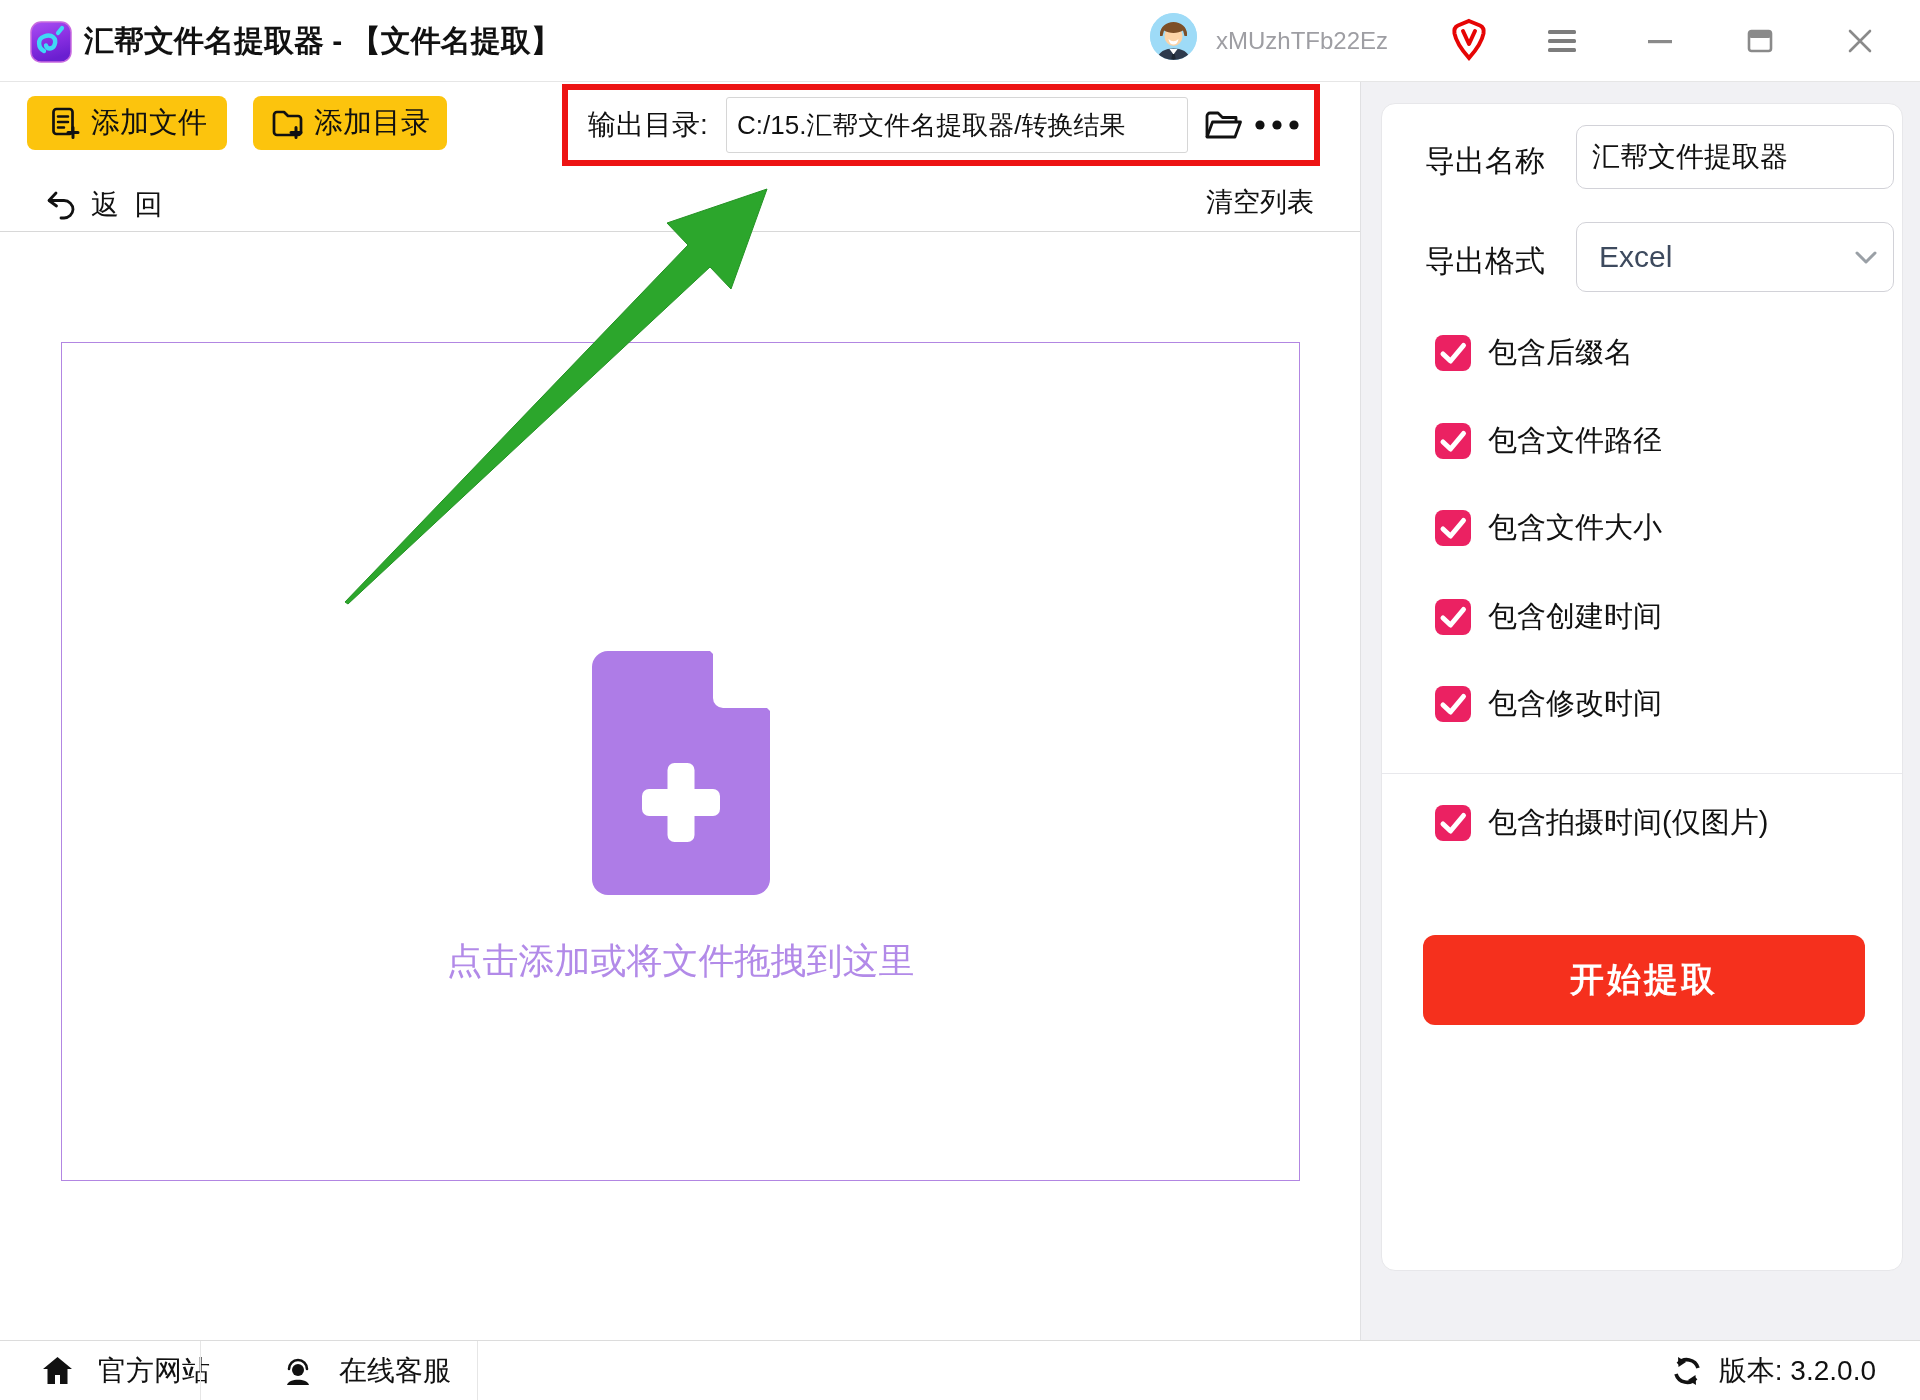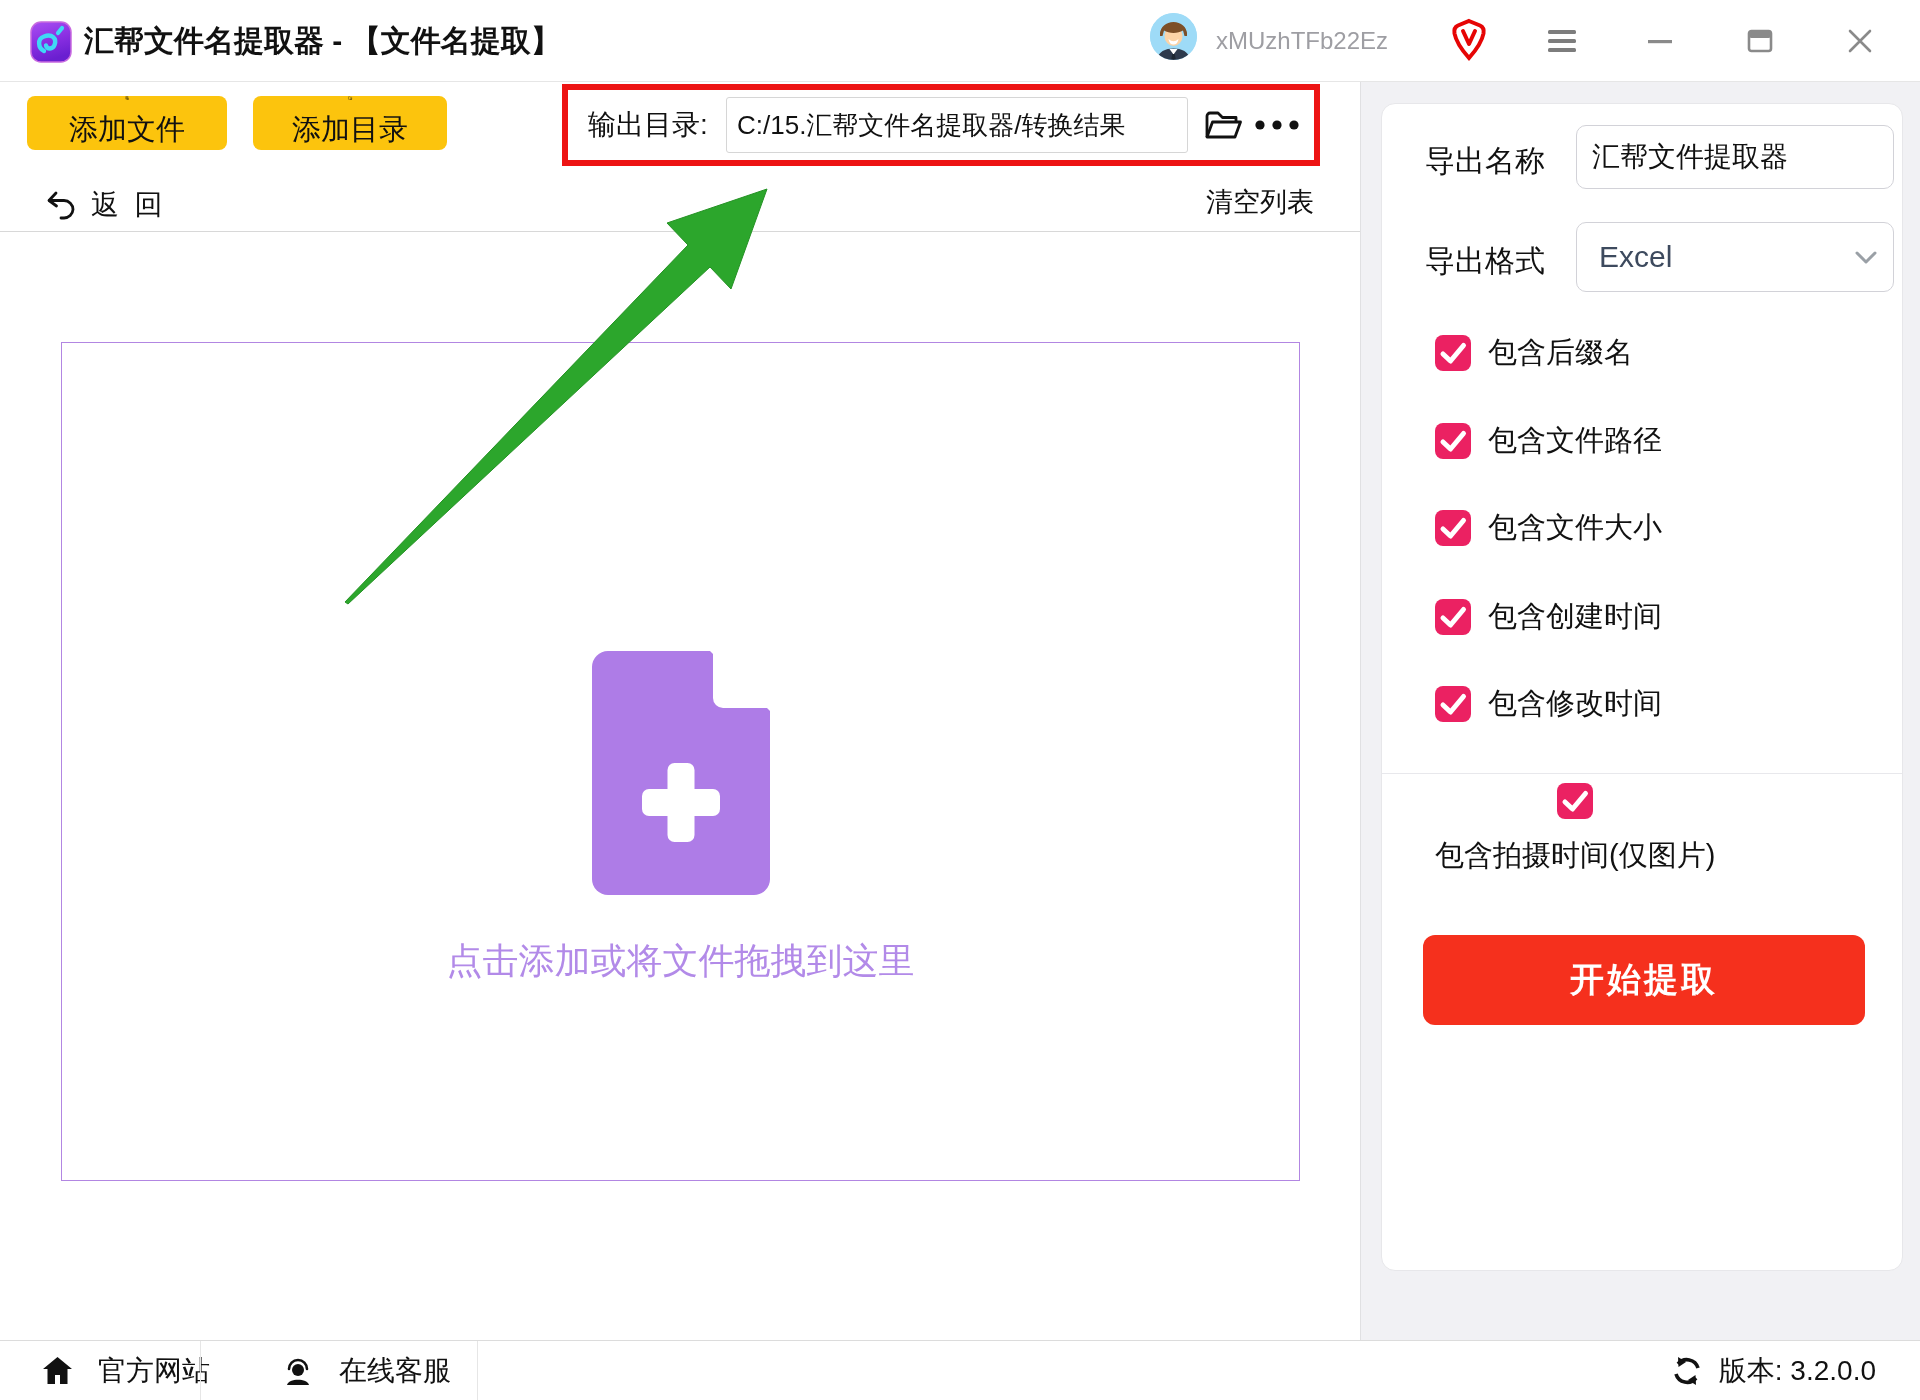--- a/index.html
+++ b/index.html
@@ -13,21 +13,21 @@
   #app-icon { left:30px; top:21px; width:42px; height:42px; }
   #title { left:84px; top:0; height:82px; line-height:82px; font-size:30px; font-weight:600; color:#111; white-space:pre; }
   #avatar { left:1150px; top:13px; width:47px; height:47px; border-radius:50%; overflow:hidden; background:#9edbf7; }
   #username { left:1216px; top:0; height:82px; line-height:82px; font-size:24px; color:#9e9ea3; }
   #vip { left:1448px; top:18px; width:42px; height:44px; cursor:pointer; }
   .winbtn { top:22px; width:48px; height:38px; display:flex; align-items:center; justify-content:center; cursor:pointer; }
   #menu-btn { left:1538px; } #min-btn { left:1636px; } #max-btn { left:1736px; } #close-btn { left:1836px; }
 
   
   .ybtn { top:96px; height:54px; background:#fcc40d; border-radius:8px; display:flex; align-items:center;
-          justify-content:center; gap:10px; font-size:29px; color:#111; cursor:pointer; white-space:nowrap;flex-direction:column; }
+          justify-content:center; gap:10px; font-size:29px; color:#111; cursor:pointer; white-space:nowrap; }
   #add-files-btn { left:27px; width:200px; }
   #add-folder-btn { left:253px; width:194px; }
   #red-annotation { left:562px; top:84px; width:758px; height:82px; border:6px solid #ed1414; z-index:40; pointer-events:none; }
   #output-label { left:588px; top:96px; height:58px; line-height:58px; font-size:28px; color:#111; white-space:nowrap; }
   #output-input { left:726px; top:97px; width:462px; height:56px; border:1px solid #d6d6d6; border-radius:3px;
                   font-size:26px; color:#111; padding:0 10px; background:#fff; outline:none;
                   font-family:"Liberation Sans","DejaVu Sans",sans-serif; }
   #browse-btn { left:1198px; top:101px; width:50px; height:48px; display:flex; align-items:center; justify-content:center; cursor:pointer; }
   #more-btn { left:1250px; top:101px; width:54px; height:48px; display:flex; align-items:center; justify-content:center; cursor:pointer; }
 
@@ -57,21 +57,21 @@
   #export-format-select { position:absolute; left:194px; top:118px; width:318px; height:70px; border:1px solid #d2d2d8;
           border-radius:10px; background:#fff; cursor:pointer; }
   #export-format-value { position:absolute; left:22px; top:0; height:68px; line-height:68px; font-size:30px; color:#3d4a5e; }
   #format-chevron { position:absolute; right:16px; top:28px; }
 
   .cbrow { position:absolute; left:53px; height:36px; display:flex; align-items:center; gap:17px; cursor:pointer; }
   .cbbox { width:36px; height:36px; border-radius:8px; background:#eb2162; flex:0 0 36px; }
   .cblabel { font-size:29px; color:#111; white-space:nowrap; }
   #cb0 { top:231px; } #cb1 { top:319px; } #cb2 { top:406px; } #cb3 { top:495px; } #cb4 { top:582px; }
   #cb-divider { position:absolute; left:0; top:669px; width:100%; height:1px; background:#e8e8ec; }
-  #cb5 { top:679px;flex-direction:column; }
+  #cb5 { top:701px; }
   #start-btn { position:absolute; left:41px; top:831px; width:442px; height:90px; background:#f5301d; border:none;
           border-radius:12px; color:#fff; font-size:34px; font-weight:bold; letter-spacing:3px; cursor:pointer;
           font-family:"Liberation Sans","DejaVu Sans",sans-serif; }
 
   
   #footer { left:0; top:1340px; width:1920px; height:60px; background:#fff; border-top:1px solid #dcdcdc; }
   .fitem { position:absolute; top:0; height:60px; display:flex; align-items:center; gap:25px; cursor:pointer; }
   #site-btn { left:42px; } #service-btn { left:282px; }
   .ftext { font-size:28px; color:#111; white-space:nowrap; }
   .fdiv { position:absolute; top:0; width:1px; height:60px; background:#e6e6e6; }

